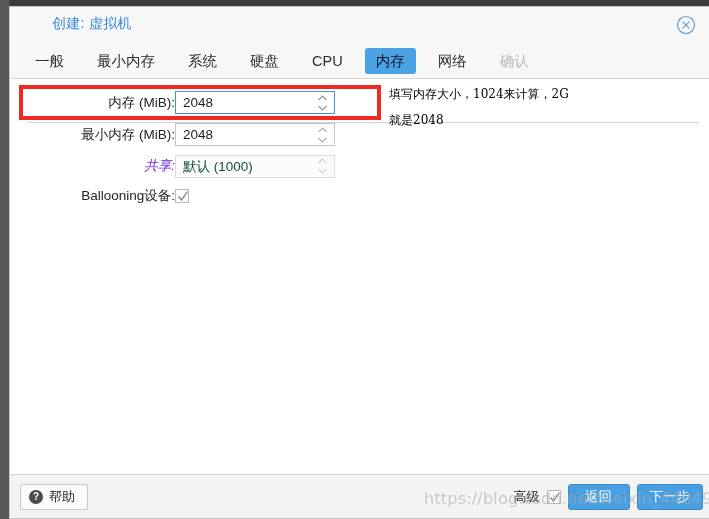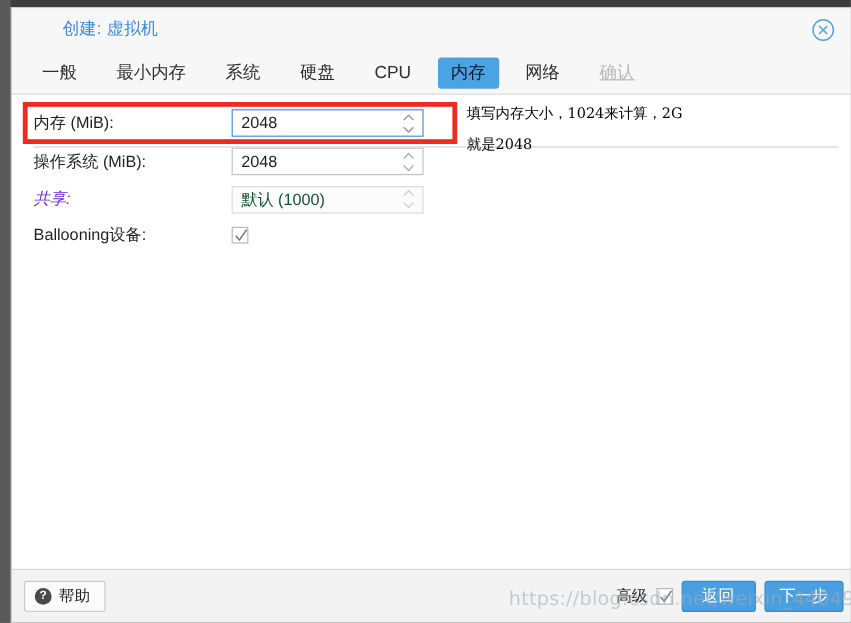--- a/index.html
+++ b/index.html
@@ -67,41 +67,41 @@
     font-size: 14.5px;
     color: #2e2e2e;
     padding: 4px 11px;
     margin-right: 9px;
     border-radius: 3px;
     cursor: pointer;
     white-space: nowrap;
     line-height: 18px;
   }
   .tab.active { background: #4ba3e3; color: #0f172a; }
-  .tab.disabled { color: #b8b8b8; cursor: default; text-decoration: underline; }
+  .tab.disabled { color: #b8b8b8; cursor: default; }
 
   
   .dlg-body {
     position: relative;
     flex: 1 1 auto;
     background: #ffffff;
     overflow: hidden;
   }
 
   .form {
     position: absolute;
     left: 0; top: 0; right: 0;
   }
 
   .row {
     position: relative;
     display: flex;
     align-items: center;
     height: 31px;
-    padding-left: 18px;
+    text-align: right;
   }
   .row-label {
     width: 165px;
     font-size: 13.5px;
     color: #1f1f1f;
     white-space: nowrap;
   }
   .row-label.disabled { color: #6d28d9; font-style: italic; }
 
   
@@ -270,21 +270,21 @@
               <svg class="chev" width="11" height="7" viewBox="0 0 11 7">
                 <polyline points="1.5,1.5 5.5,5.5 9.5,1.5" fill="none" stroke="#9a9a9a" stroke-width="1.2"></polyline>
               </svg>
             </span>
           </div>
         </div>
 
         <div class="sep" style="top:35px;"></div>
 
         <div class="row" style="height:33px;">
-          <div class="row-label">操作系统 (MiB):</div>
+          <div class="row-label">最小内存 (MiB):</div>
           <div class="spin">
             <span class="spin-val">2048</span>
             <span class="spin-arrows">
               <svg class="chev" width="11" height="7" viewBox="0 0 11 7">
                 <polyline points="1.5,5.5 5.5,1.5 9.5,5.5" fill="none" stroke="#b0b0b0" stroke-width="1.2"></polyline>
               </svg>
               <svg class="chev" width="11" height="7" viewBox="0 0 11 7">
                 <polyline points="1.5,1.5 5.5,5.5 9.5,1.5" fill="none" stroke="#b0b0b0" stroke-width="1.2"></polyline>
               </svg>
             </span>

